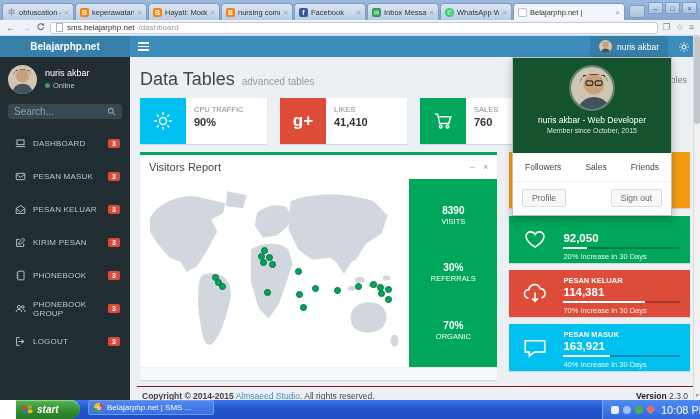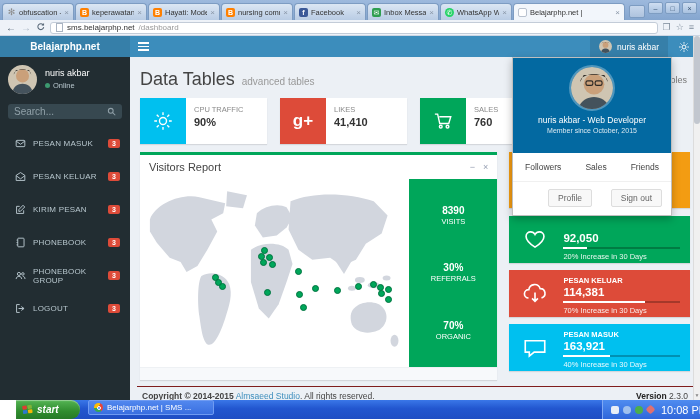--- a/index.html
+++ b/index.html
@@ -111,28 +111,28 @@
   .sb-desc { font-size:7.5px; color:rgba(255,255,255,.9); }
 
   .pfooter { display:flex; justify-content:space-between; margin-top:6px; padding:4px 5px 0 5px;
     border-top:1px solid #7f1d1d; font-size:8.5px; color:#444; }
   .pfooter a { color:#3c8dbc; text-decoration:none; }
   .pfooter .ver b { color:#222; }
 
   
   .udrop { position:absolute; left:512px; top:57px; width:160px; z-index:50; background:#fff;
     border:1px solid #bfbfbf; box-shadow:0 3px 8px rgba(0,0,0,.25); }
-  .ud-head { background:#0369a1; height:95px; text-align:center; padding-top:7px; }
+  .ud-head { background:#14532d; height:95px; text-align:center; padding-top:7px; }
   .ud-head .big-av { width:46px; height:46px; border-radius:50%; overflow:hidden; margin:0 auto;
     border:2px solid rgba(255,255,255,.3); }
   .ud-name { color:#fff; font-size:8.5px; margin-top:4px; }
   .ud-member { color:rgba(255,255,255,.85); font-size:7px; margin-top:2px; }
   .ud-links { display:flex; justify-content:space-between; padding:9px 12px; border-bottom:1px solid #f0f0f0;
     font-size:8.5px; color:#444; }
-  .ud-foot { display:flex; justify-content:space-between; padding:7px 9px 8px 9px;margin-left:26px; }
+  .ud-foot { display:flex; justify-content:space-between; padding:7px 9px 8px 9px; }
   .ud-btn { font-size:8.5px; color:#666; background:#f8f8f8; border:1px solid #ddd; border-radius:2px; padding:3px 9px; }
 
   
   .scrollbar { position:absolute; right:0; top:36px; width:7px; height:364px; background:#f0f0f0; border-left:1px solid #dcdcdc; }
   .scroll-thumb { position:absolute; top:0; left:0; width:6px; height:88px; background:#c2c7cf; border-radius:3px; }
   .scroll-arrow { position:absolute; bottom:0; left:0; width:6px; height:10px; font-size:5px; color:#888; text-align:center; line-height:10px; }
 
   
   .taskbar { position:absolute; left:16px; top:400px; width:700px; height:19px;
     background:linear-gradient(#3a77e8,#2256cf 45%,#1f4ec4); display:flex; align-items:flex-start; z-index:60; }
@@ -270,20 +270,28 @@
       </div>
     </div>
     <div class="side-search">
       <input placeholder="Search..." style="">
       <svg width="9" height="9" viewBox="0 0 12 12" stroke="#90a0a8" fill="none" stroke-width="1.4">
           <circle cx="5" cy="5" r="3.2"></circle>
           <path d="M7.6 7.6L11 11"></path>
         </svg>
     </div>
     <ul class="smenu">
+      <li>
+        <svg width="11" height="11" viewBox="0 0 14 14" stroke="#b8c7ce" fill="none" stroke-width="1.2">
+            <rect x="2.5" y="2.5" width="9" height="6"></rect>
+            <path d="M1 11h12"></path>
+          </svg>
+        <span class="lbl">DASHBOARD</span>
+        <span class="badge">3</span>
+      </li>
       <li>
         <svg width="11" height="11" viewBox="0 0 14 14" stroke="#b8c7ce" fill="none" stroke-width="1.2">
             <rect x="1.5" y="3" width="11" height="8" rx="1"></rect>
             <path d="M1.5 4l5.5 4 5.5-4"></path>
           </svg>
         <span class="lbl">PESAN MASUK</span>
         <span class="badge">3</span>
       </li>
       <li>
         <svg width="11" height="11" viewBox="0 0 14 14" stroke="#b8c7ce" fill="none" stroke-width="1.2">

